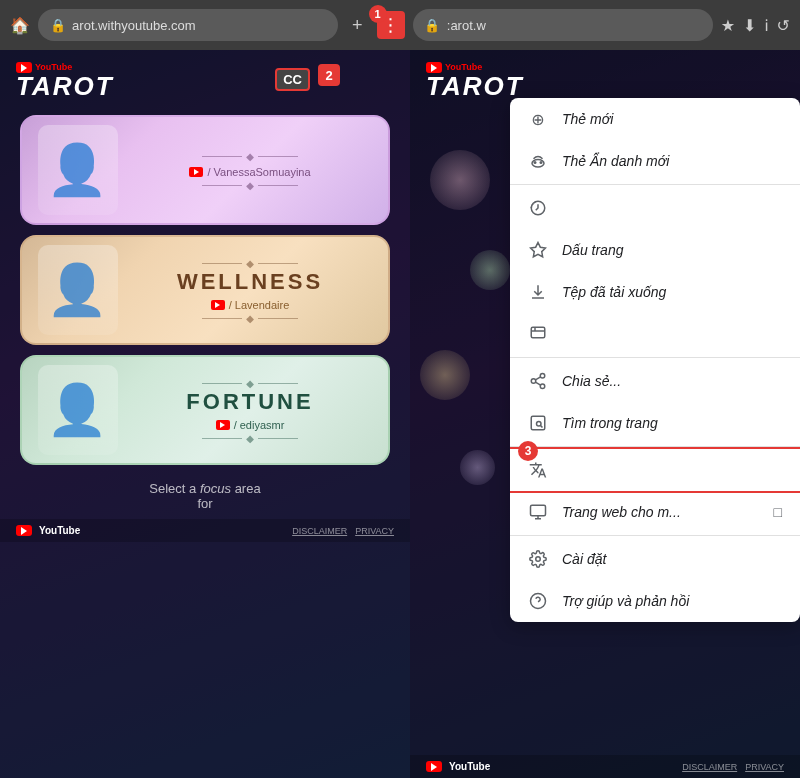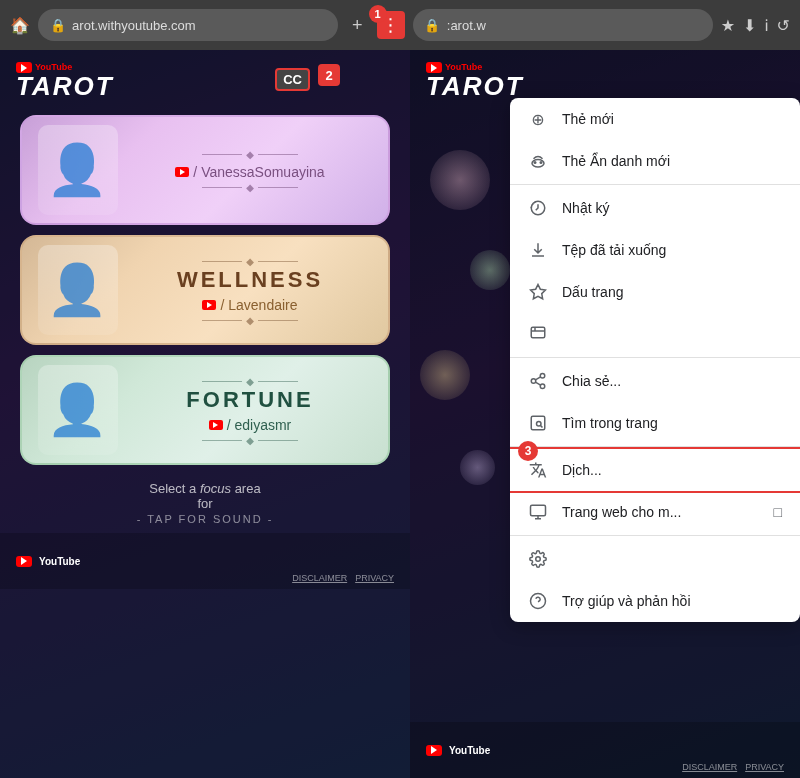--- a/index.html
+++ b/index.html
@@ -298,21 +298,21 @@
       justify-content: center;
       flex-shrink: 0;
     }
     .yt-mini::after {
       content: '';
       border-left: 5px solid white;
       border-top: 3px solid transparent;
       border-bottom: 3px solid transparent;
     }
     .channel-name {
-      font-size: 14px;
+      font-size: 11px;
       color: #7a5080;
     }
     .card-wellness .channel-name {
       color: #8a6030;
     }
     .card-fortune .channel-name {
       color: #306050;
     }
     .card-arrow-line {
       display: flex;
@@ -360,21 +360,20 @@
       display: flex;
       align-items: center;
       gap: 4px;
     }
     .footer-links {
       display: flex;
       gap: 8px;
       font-size: 9px;
       color: rgba(255,255,255,0.5);
       text-decoration: underline;
-      margin-top: 34px;
     }
 
     
     .dropdown-menu {
       position: absolute;
       top: 48px;
       right: 0;
       width: 290px;
       background: white;
       border-radius: 8px;
@@ -402,20 +401,21 @@
       display: flex;
       align-items: center;
       justify-content: center;
       flex-shrink: 0;
       color: #5f6368;
       font-size: 16px;
     }
     .menu-label {
       flex: 1;
       color: #202124;
+      font-style: italic;
     }
     .menu-extra {
       color: #5f6368;
       font-size: 14px;
     }
     .menu-divider {
       height: 1px;
       background: #e0e0e0;
       margin: 2px 0;
     }
@@ -572,21 +572,20 @@
     </div>
 
     <div class="bottom-text">
       <div>
         <span>Select a</span>
         <em> <span>focus</span> </em>
         <span>area</span>
         <br>
         <span>for</span>
       </div>
-      <div class="tap-sound">- TAP FOR SOUND -</div>
     </div>
 
     <div class="footer">
       <div class="footer-yt">
         <span class="yt-icon"></span>
         <span style="color:white;font-size:10px;font-weight:bold;margin-left:3px;">YouTube</span>
       </div>
       <div class="footer-links">
         <span>DISCLAIMER</span>
         <span>PRIVACY</span>
@@ -648,40 +647,39 @@
       <div class="menu-divider"></div>
 
       <div class="menu-item">
         <span class="menu-icon">
           <svg width="18" height="18" viewBox="0 0 24 24" fill="none" stroke="#5f6368" stroke-width="2">
             <circle cx="12" cy="12" r="9"></circle>
             <polyline points="12 7 12 12 9 15"></polyline>
             <path d="M3 12 Q4 6 9 4" stroke-dasharray="2"></path>
           </svg>
         </span>
-        <span class="menu-label">Nhật ký</span>
+      </div>
+
+      <div class="menu-item">
+        <span class="menu-icon">
+          <svg width="18" height="18" viewBox="0 0 24 24" fill="none" stroke="#5f6368" stroke-width="2">
+            <polygon points="12 2 15.09 8.26 22 9.27 17 14.14 18.18 21.02 12 17.77 5.82 21.02 7 14.14 2 9.27 8.91 8.26 12 2"></polygon>
+          </svg>
+        </span>
+        <span class="menu-label">Dấu trang</span>
       </div>
 
       <div class="menu-item">
         <span class="menu-icon">
           <svg width="18" height="18" viewBox="0 0 24 24" fill="none" stroke="#5f6368" stroke-width="2">
             <path d="M12 3 v13 m-5-5 l5 5 5-5"></path>
             <path d="M4 20 h16"></path>
           </svg>
         </span>
         <span class="menu-label">Tệp đã tải xuống</span>
-      </div>
-
-      <div class="menu-item">
-        <span class="menu-icon">
-          <svg width="18" height="18" viewBox="0 0 24 24" fill="none" stroke="#5f6368" stroke-width="2">
-            <polygon points="12 2 15.09 8.26 22 9.27 17 14.14 18.18 21.02 12 17.77 5.82 21.02 7 14.14 2 9.27 8.91 8.26 12 2"></polygon>
-          </svg>
-        </span>
-        <span class="menu-label">Dấu trang</span>
       </div>
 
       <div class="menu-item">
         <span class="menu-icon">
           <svg width="18" height="18" viewBox="0 0 24 24" fill="none" stroke="#5f6368" stroke-width="2">
             <rect x="3" y="3" width="18" height="14" rx="2"></rect>
             <line x1="3" y1="8" x2="21" y2="8"></line>
             <line x1="8" y1="3" x2="8" y2="8"></line>
           </svg>
         </span>
@@ -715,21 +713,20 @@
 
       <div class="menu-divider"></div>
 
       <div class="menu-item highlighted" style="position:relative;">
         <span class="num-badge-3">3</span>
         <span class="menu-icon">
           <svg width="18" height="18" viewBox="0 0 24 24" fill="#5f6368">
             <path d="M12.87 15.07l-2.54-2.51.03-.03c1.74-1.94 2.98-4.17 3.71-6.53H17V4h-7V2H8v2H1v1.99h11.17C11.5 7.92 10.44 9.75 9 11.35 8.07 10.32 7.3 9.19 6.69 8h-2c.73 1.63 1.73 3.17 2.98 4.56l-5.09 5.02L4 19l5-5 3.11 3.11.76-2.04zM18.5 10h-2L12 22h2l1.12-3h4.75L21 22h2l-4.5-12zm-2.62 7l1.62-4.33L19.12 17h-3.24z"></path>
           </svg>
         </span>
-        <span class="menu-label">Dịch...</span>
       </div>
 
 
       <div class="menu-item">
         <span class="menu-icon">
           <svg width="18" height="18" viewBox="0 0 24 24" fill="none" stroke="#5f6368" stroke-width="2">
             <rect x="2" y="3" width="20" height="14" rx="2"></rect>
             <line x1="8" y1="21" x2="16" y2="21"></line>
             <line x1="12" y1="17" x2="12" y2="21"></line>
           </svg>
@@ -740,20 +737,21 @@
 
       <div class="menu-divider"></div>
 
       <div class="menu-item">
         <span class="menu-icon">
           <svg width="18" height="18" viewBox="0 0 24 24" fill="none" stroke="#5f6368" stroke-width="2">
             <circle cx="12" cy="12" r="3"></circle>
             <path d="M19.4 15a1.65 1.65 0 0 0 .33 1.82l.06.06a2 2 0 0 1-2.83 2.83l-.06-.06a1.65 1.65 0 0 0-1.82-.33 1.65 1.65 0 0 0-1 1.51V21a2 2 0 0 1-4 0v-.09A1.65 1.65 0 0 0 9 19.4a1.65 1.65 0 0 0-1.82.33l-.06.06a2 2 0 0 1-2.83-2.83l.06-.06A1.65 1.65 0 0 0 4.68 15a1.65 1.65 0 0 0-1.51-1H3a2 2 0 0 1 0-4h.09A1.65 1.65 0 0 0 4.6 9a1.65 1.65 0 0 0-.33-1.82l-.06-.06a2 2 0 0 1 2.83-2.83l.06.06A1.65 1.65 0 0 0 9 4.68a1.65 1.65 0 0 0 1-1.51V3a2 2 0 0 1 4 0v.09a1.65 1.65 0 0 0 1 1.51 1.65 1.65 0 0 0 1.82-.33l.06-.06a2 2 0 0 1 2.83 2.83l-.06.06A1.65 1.65 0 0 0 19.4 9a1.65 1.65 0 0 0 1.51 1H21a2 2 0 0 1 0 4h-.09a1.65 1.65 0 0 0-1.51 1z"></path>
           </svg>
         </span>
+        <span class="menu-label">Cài đặt</span>
       </div>
 
       <div class="menu-item">
         <span class="menu-icon">
           <svg width="18" height="18" viewBox="0 0 24 24" fill="none" stroke="#5f6368" stroke-width="2">
             <circle cx="12" cy="12" r="10"></circle>
             <path d="M9.09 9a3 3 0 0 1 5.83 1c0 2-3 3-3 3"></path>
             <line x1="12" y1="17" x2="12.01" y2="17"></line>
           </svg>
         </span>

